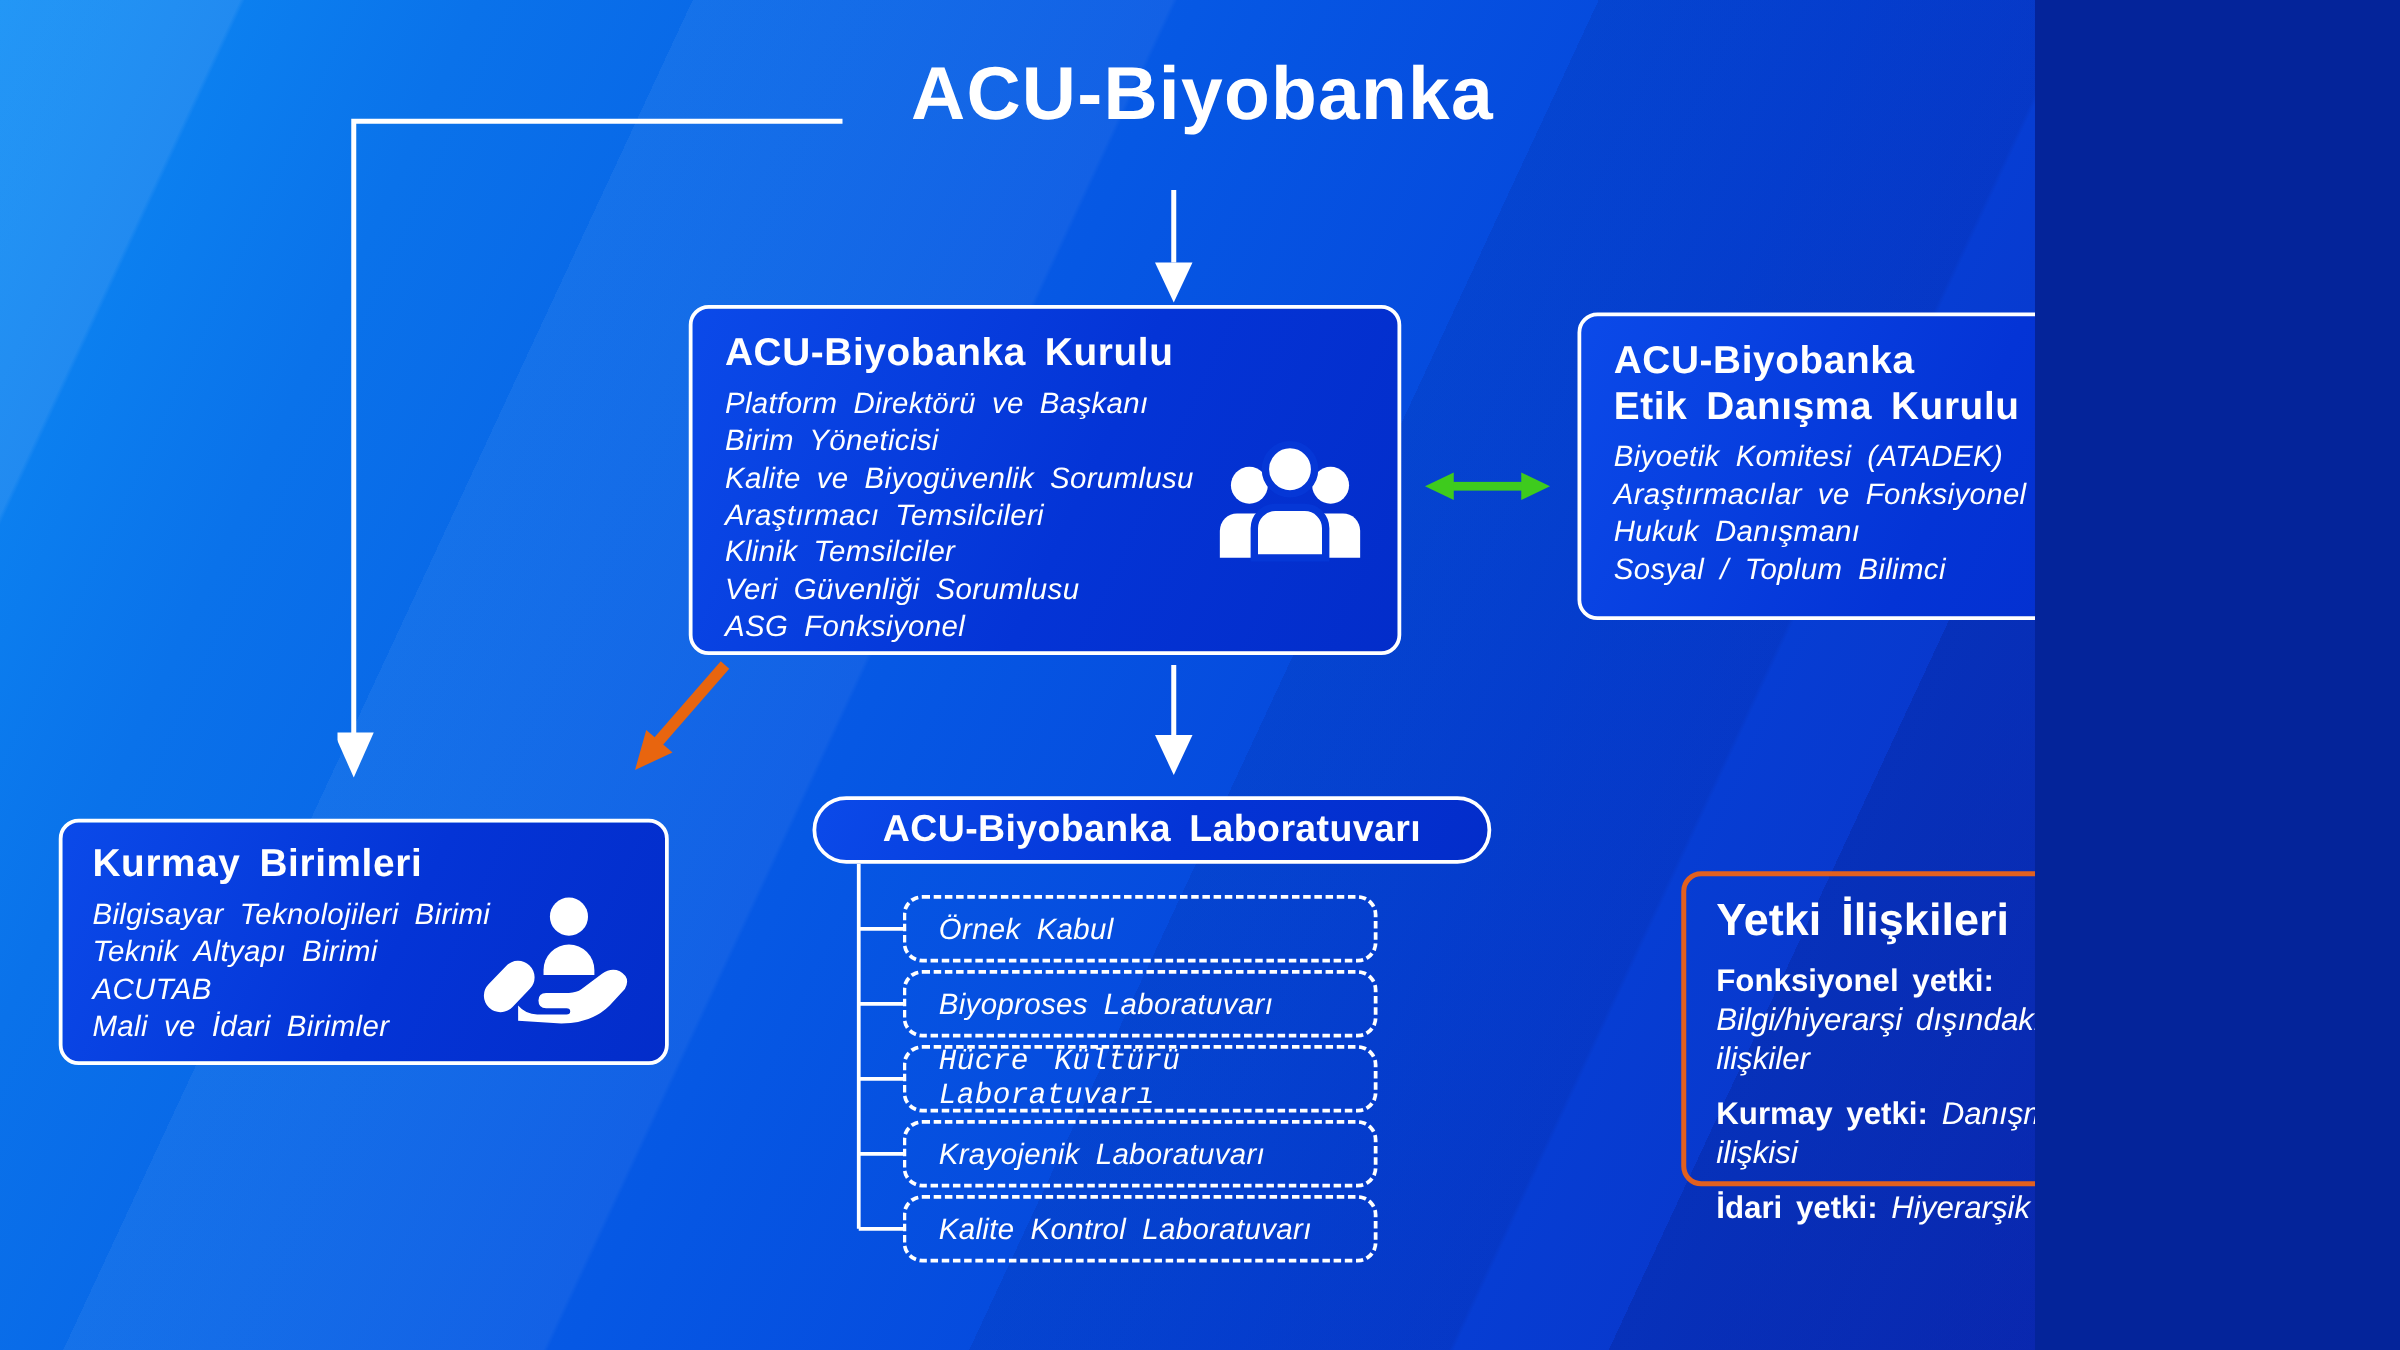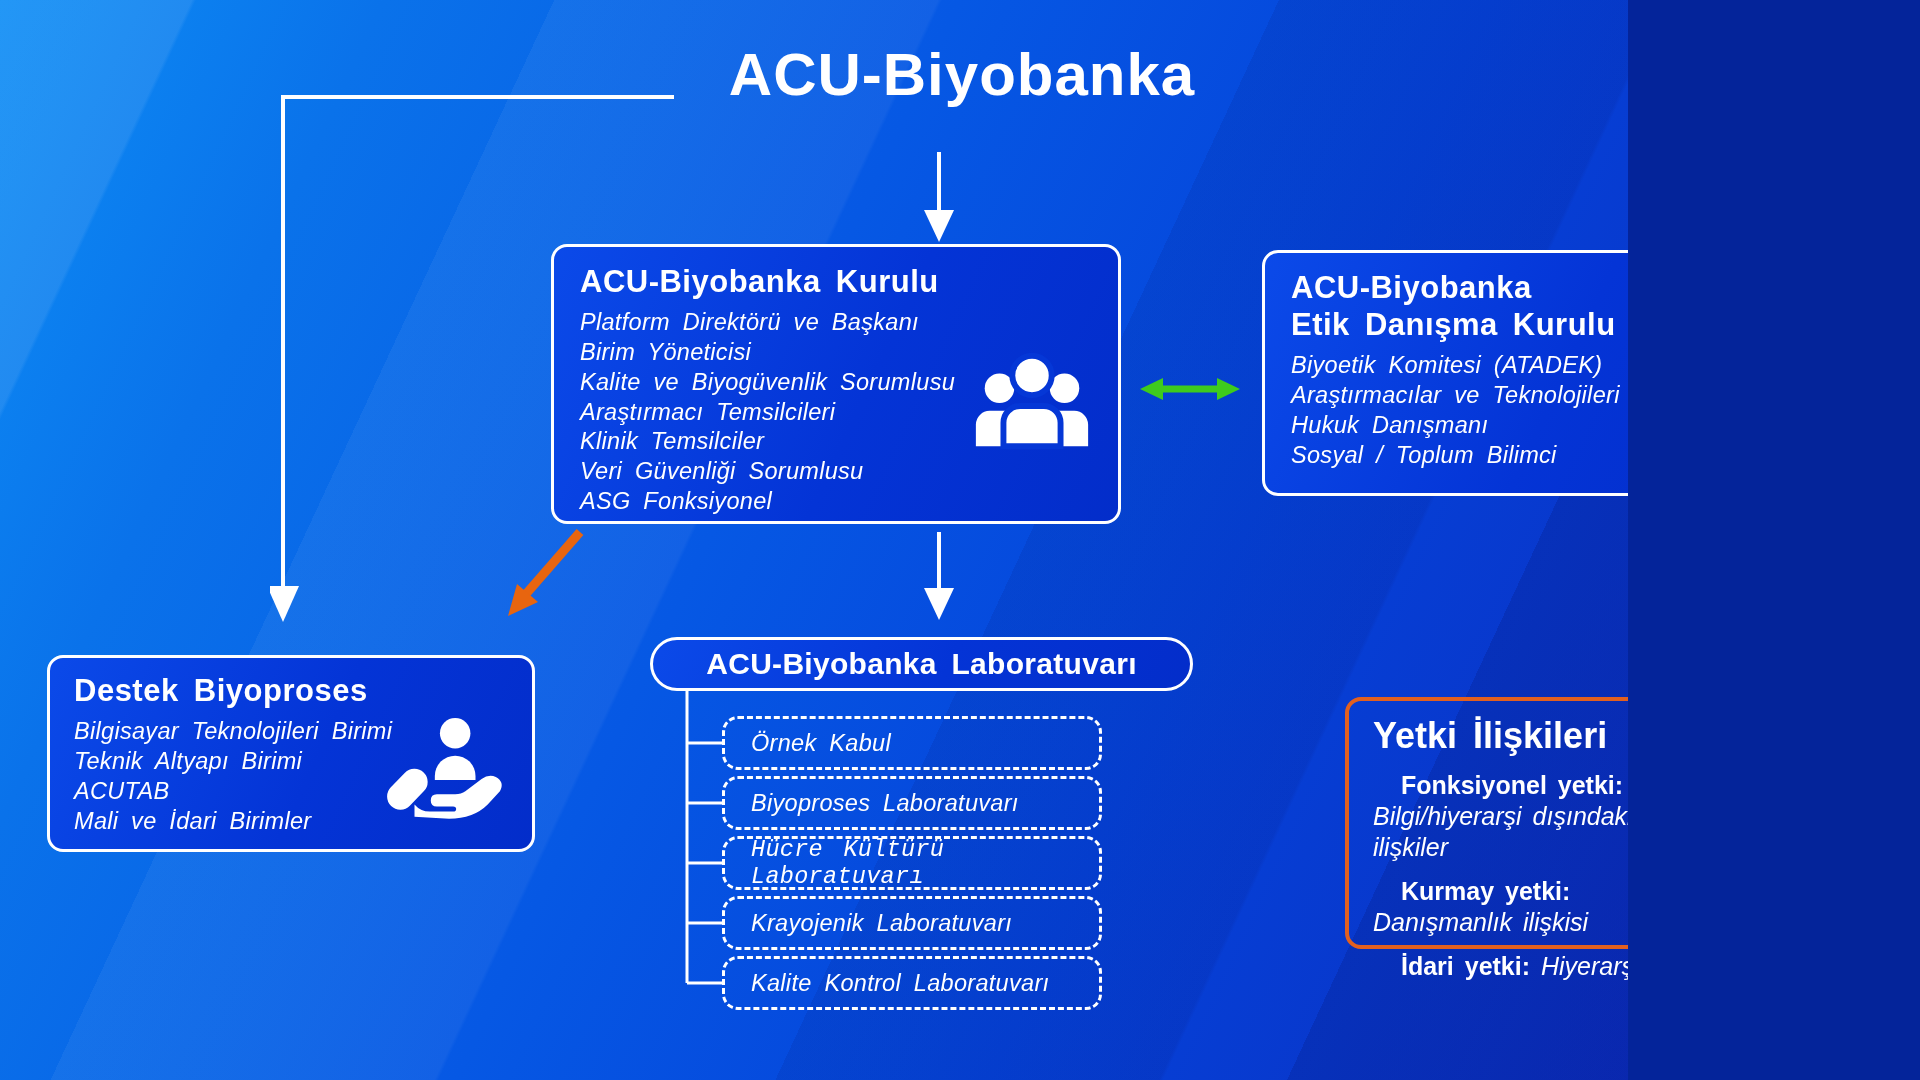--- a/index.html
+++ b/index.html
@@ -47,21 +47,21 @@
     font-style:italic;font-size:23.5px;letter-spacing:.3px;word-spacing:6px;
     display:flex;align-items:center;padding-left:26px;
   }
   .legend{
     left:1345px;top:697px;width:486px;height:252px;box-sizing:border-box;
     border:4px solid #e2601f;border-radius:16px;padding:14px 24px;
   }
   .legend h2{margin:0 0 6px;font-size:36px;font-weight:700;word-spacing:6px;}
   .legend-row{display:flex;align-items:center;justify-content:space-between;margin-top:13px;}
   .legend-text{font-size:25px;line-height:31px;word-spacing:4px;width:352px;}
-  .legend-text b{font-weight:700;font-style:normal;margin-left:28px;}
+  .legend-text b{font-weight:700;font-style:normal;}
   .legend-text i{}
   svg{display:block;}
 </style>
 </head>
 <body>
 
 <div class="stage">
 
   <div class="abs main-title">ACU-Biyobanka</div>
 
@@ -102,21 +102,21 @@
     <polygon points="102,13 79,2 79,24" fill="#3ecb1d"></polygon>
   </svg>
 
   <div class="abs org-box box-etik">
     <h2>
       <span>ACU-Biyobanka</span><br>
       <span>Etik Danışma Kurulu</span>
     </h2>
     <ul class="org-list">
       <li>Biyoetik Komitesi (ATADEK)</li>
-      <li>Araştırmacılar ve Teknolojileri</li>
+      <li>Araştırmacılar ve Fonksiyonel</li>
       <li>Hukuk Danışmanı</li>
       <li>Sosyal / Toplum Bilimci</li>
     </ul>
     <svg class="box-icon icon-scales" viewBox="0 0 120 122">
       <circle cx="60" cy="10" r="7" fill="#fff"></circle>
       <rect x="55.5" y="10" width="9" height="82" fill="#fff"></rect>
       <rect x="13" y="22" width="94" height="8" rx="4" fill="#fff"></rect>
       <path d="M30 30 L11 62 L49 62 Z" fill="none" stroke="#fff" stroke-width="6"></path>
       <path d="M7 64 a23 23 0 0 0 46 0 z" fill="#fff"></path>
       <path d="M90 30 L71 62 L109 62 Z" fill="none" stroke="#fff" stroke-width="6"></path>
@@ -130,21 +130,21 @@
     <line x1="84" y1="6" x2="30" y2="68" stroke="#e8650f" stroke-width="9"></line>
     <polygon points="12,90 42,76 21,58" fill="#e8650f"></polygon>
   </svg>
 
   <svg class="abs" style="left:920px;top:532px;" width="40" height="90" viewBox="0 0 40 90">
     <line x1="19" y1="0" x2="19" y2="56" stroke="#ffffff" stroke-width="4"></line>
     <polygon points="19,88 4,56 34,56" fill="#ffffff"></polygon>
   </svg>
 
   <div class="abs org-box box-destek">
-    <h2>Destek Biyoproses</h2>
+    <h2>Kurmay Birimleri</h2>
     <ul class="org-list">
       <li>Bilgisayar Teknolojileri Birimi</li>
       <li>Teknik Altyapı Birimi</li>
       <li>ACUTAB</li>
       <li>Mali ve İdari Birimler</li>
     </ul>
     <svg class="box-icon icon-hand" viewBox="0 0 120 124">
       <circle cx="70" cy="20" r="15" fill="#fff"></circle>
       <path d="M50 62 a20 20 0 0 1 40 0 v4 h-40 z" fill="#fff"></path>
       <rect x="0" y="62" width="46" height="26" rx="13" transform="rotate(-46 23 75)" fill="#fff"></rect>

